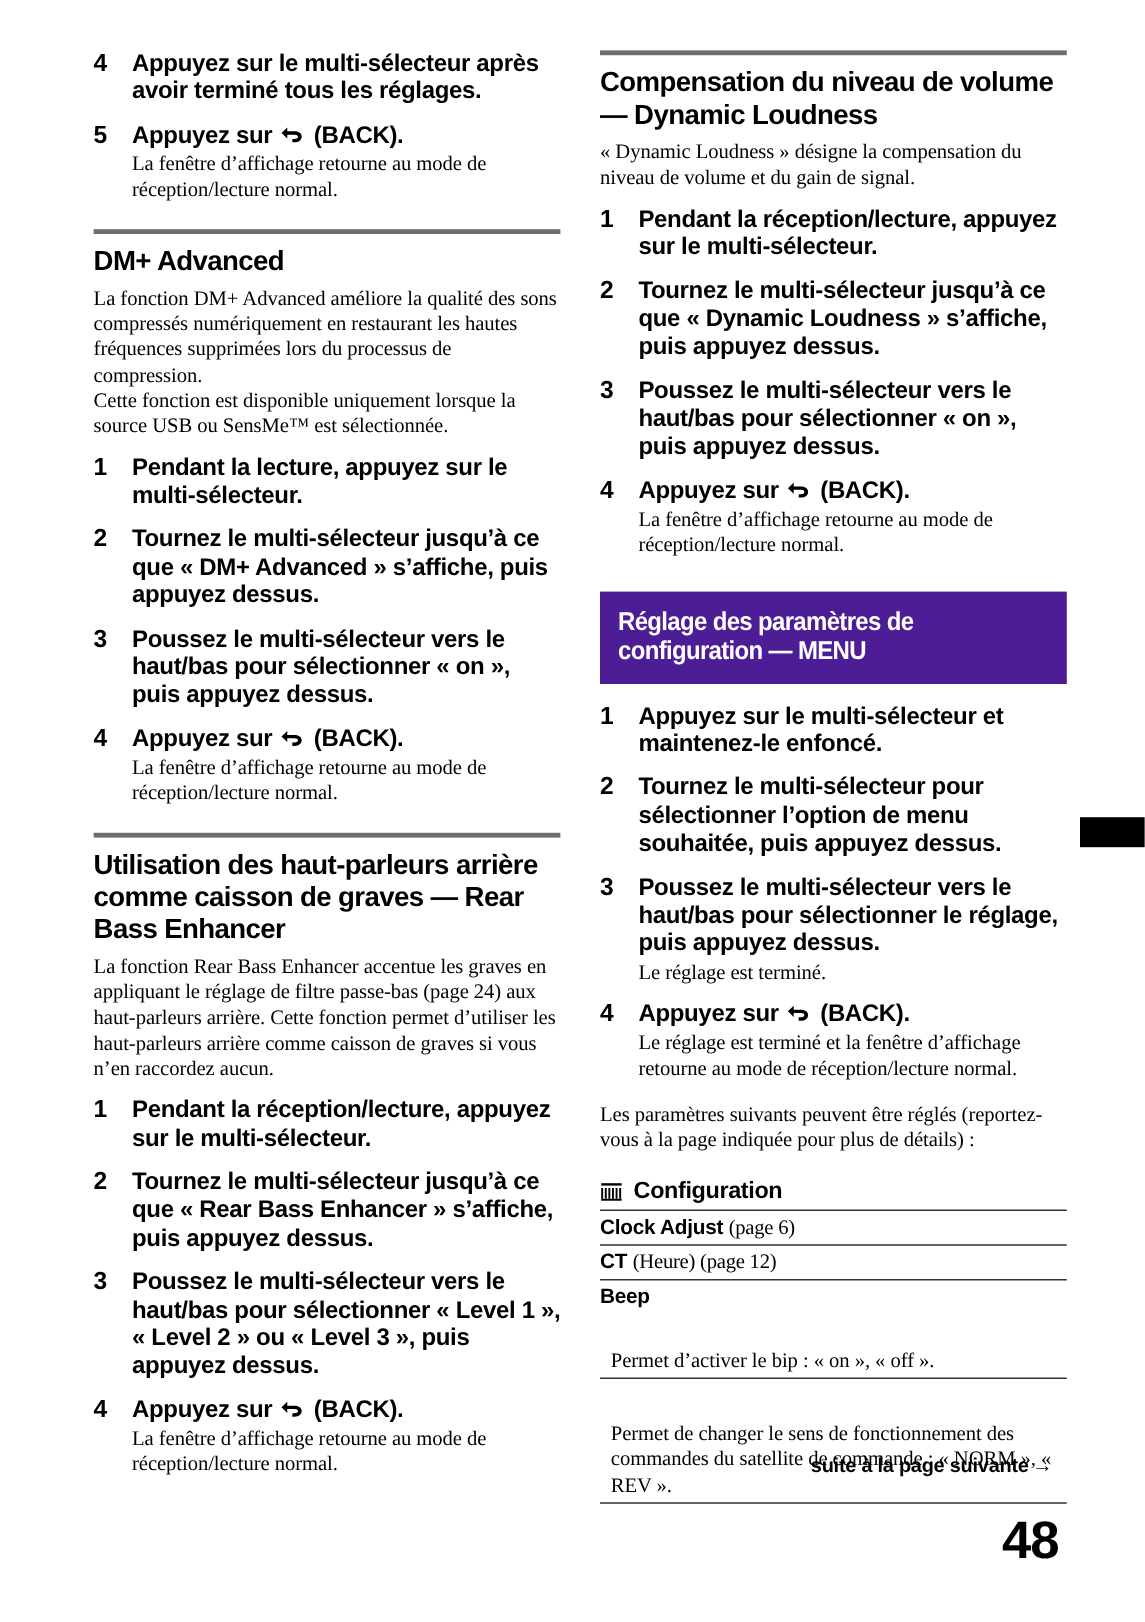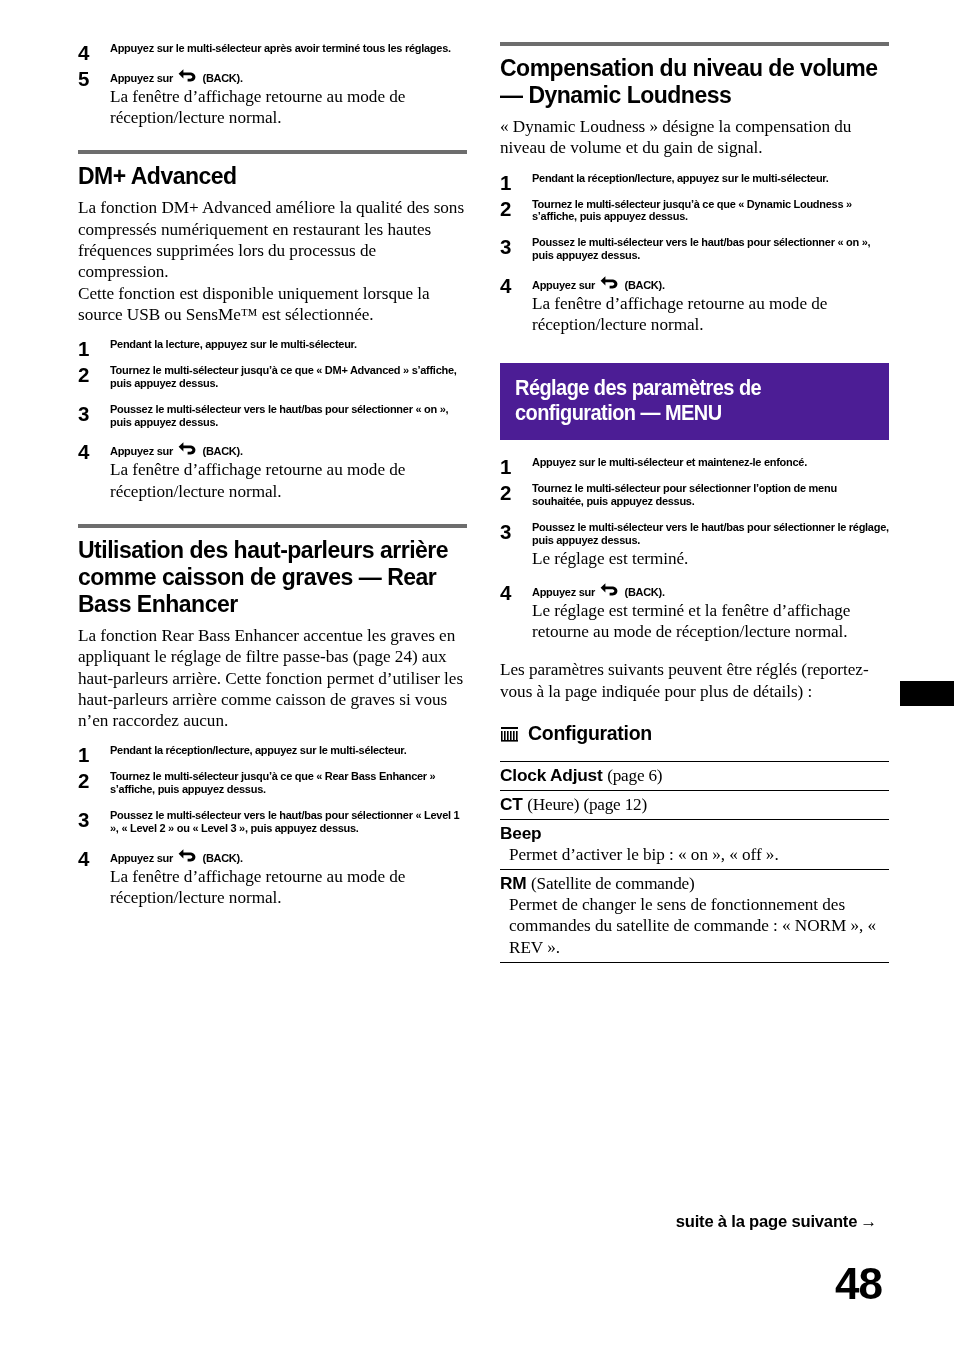--- a/index.html
+++ b/index.html
@@ -41,21 +41,21 @@
     left: 0;
     top: -1px;
     font-family: "Liberation Sans", sans-serif;
     font-weight: bold;
     font-size: 20.5px;
     line-height: 1.16;
   }
   .step .head {
     font-family: "Liberation Sans", sans-serif;
     font-weight: bold;
-    font-size: 11px;
+    font-size: 20px;
     line-height: 1.17;
     letter-spacing: -0.28px;
   }
   .step .body {
     font-family: "Liberation Serif", serif;
     font-size: 17.2px;
     line-height: 1.235;
     margin-top: 1px;
     letter-spacing: -0.05px;
   }
@@ -109,21 +109,21 @@
     transform: scaleX(0.93);
     transform-origin: left center;
   }
 
   
   .cfg-header {
     display: flex;
     align-items: center;
     gap: 9px;
     margin-top: 20px;
-    margin-bottom: 16px;
+    margin-bottom: 4px;
   }
   .cfg-icon {
     width: 19px;
     height: 17px;
     flex: 0 0 auto;
   }
   .cfg-title {
     font-family: "Liberation Sans", sans-serif;
     font-weight: bold;
     font-size: 19.5px;
@@ -146,20 +146,21 @@
     font-family: "Liberation Serif", serif;
     font-weight: normal;
     font-size: 17.2px;
   }
   .cfg-row .rowdesc {
     font-family: "Liberation Serif", serif;
     font-size: 17.2px;
     line-height: 1.24;
     padding-left: 9px;
     letter-spacing: -0.05px;
+    margin-top: 32px;
   }
 
   
   .footer-note {
     position: absolute;
     right: 77px;
     top: 1212px;
     font-family: "Liberation Sans", sans-serif;
     font-weight: bold;
     font-size: 16.6px;
@@ -371,24 +372,20 @@
         </div>
       </div>
       <div class="cfg-row">
         <div class="rowtitle">
           <span>Beep</span>
           <span class="ser"></span>
         </div>
         <div class="rowdesc">Permet d’activer le bip : « on », « off ».</div>
       </div>
       <div class="cfg-row">
-        <div class="rowtitle">
-          <span>RM</span>
-          <span class="ser">(Satellite de commande)</span>
-        </div>
         <div class="rowdesc">Permet de changer le sens de fonctionnement des commandes du satellite de commande : « NORM », « REV ».</div>
       </div>
     </div>
   </div>
 
   <div class="edge-tab"></div>
 
   <div class="footer-note">
     <span>suite à la page suivante</span><span class="arrow">→</span>
   </div>

